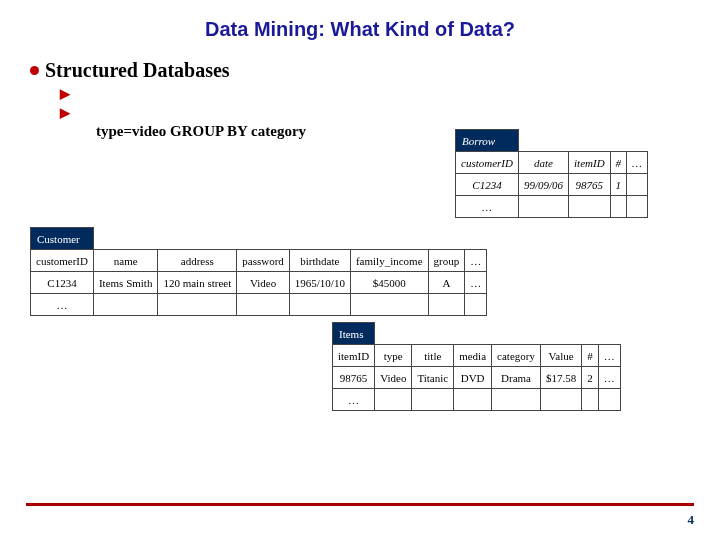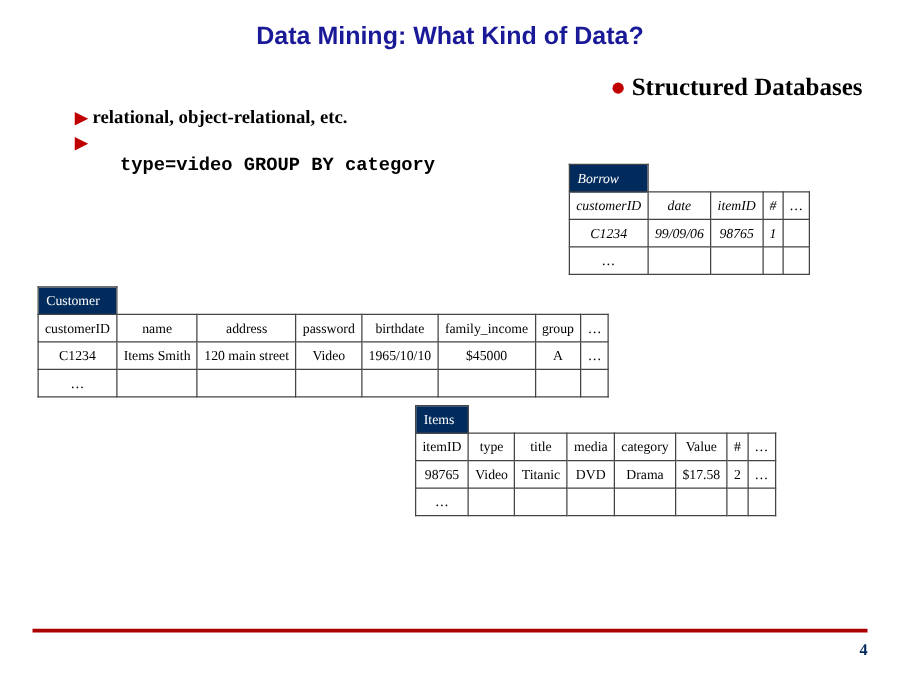--- a/index.html
+++ b/index.html
@@ -19,21 +19,20 @@
     margin-top: 18px;
     font-family: Arial, sans-serif;
   }
   .content {
     padding: 10px 30px 0 30px;
   }
   .bullet-main {
     display: flex;
     align-items: center;
     margin-top: 8px;
-    justify-content: flex-end;
   }
   .dot-red {
     width: 9px; height: 9px;
     background: #c00000;
     border-radius: 50%;
     margin-right: 6px;
     flex-shrink: 0;
   }
   .main-text {
     font-weight: bold;
@@ -56,21 +55,21 @@
     margin-right: 4px;
     flex-shrink: 0;
     margin-top: 1px;
   }
   .example {
     font-size: 15px;
     font-weight: bold;
     margin-left: 30px;
     line-height: 1.35;
   }
-  .example-indent { margin-left: 66px; font-family: Liberation Mono, monospace; }
+  .example-indent { margin-left: 66px; }
   .tables-area {
     position: relative;
     height: 300px;
     margin-top: 6px;
   }
   .tbl {
     position: absolute;
     border-collapse: collapse;
     font-family: "Times New Roman", serif;
     font-size: 11px;
@@ -114,21 +113,20 @@
 <div class="title">Data Mining: What Kind of Data?</div>
 
 <div class="content">
   <div class="bullet-main">
     <span class="dot-red"></span>
     <span class="main-text">Structured Databases</span>
   </div>
   <div class="sub-list">
     <div class="sub-item">
       <span class="arrow">▶</span>
-      <span>relational, object-relational, etc.</span>
     </div>
     <div class="sub-item">
       <span class="arrow">▶</span>
     </div>
   </div>
   <div class="example example-indent">type=video GROUP BY category</div>
 </div>
 
 <div class="tables-area">
 

